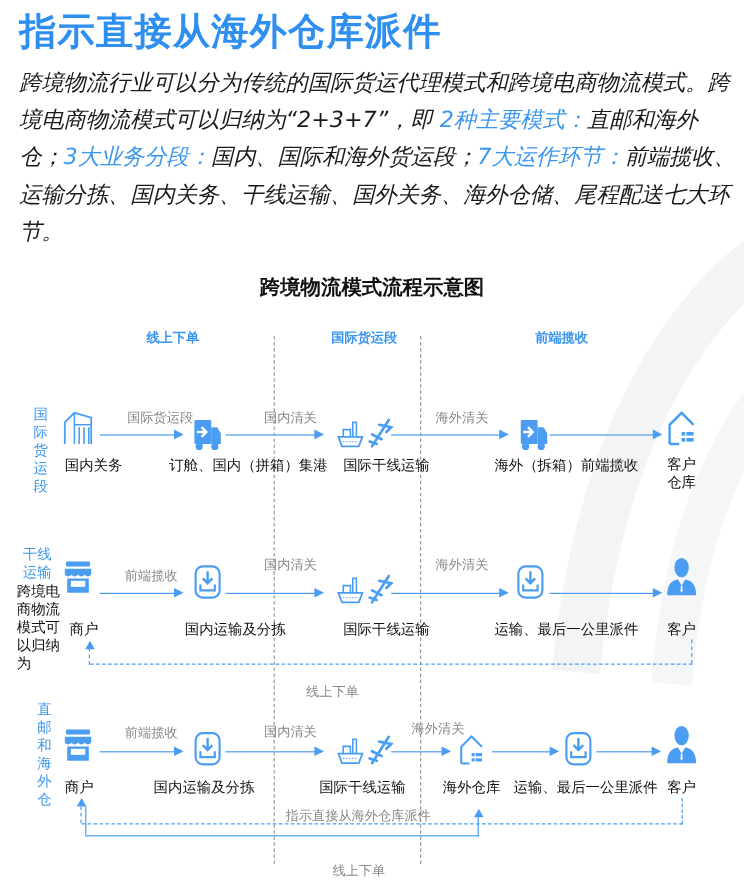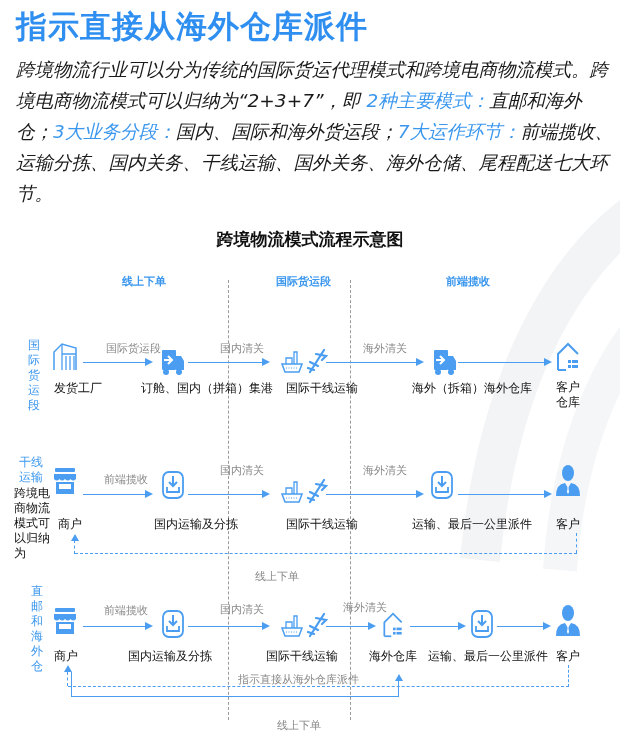--- a/index.html
+++ b/index.html
@@ -48,21 +48,21 @@
 <div class="vdash" style="left:350px;top:280px;height:440px"></div>
 
 <div class="rowlab" style="left:27px;top:338px">
   <span>国际货运段</span>
 </div>
 
 <svg class="ic" style="left:52px;top:342px" width="26" height="30" viewBox="0 0 26 30">
   <path d="M2 28 V10 L10 2 L24 6 V28" fill="none" stroke="#4a9df0" stroke-width="1.5"></path>
   <path d="M10 2 L10 28 M14 14 V28 M18 14 V28 M22 14 V28 M10 12 L24 12" stroke="#4a9df0" stroke-width="1.3" fill="none"></path>
 </svg>
-<div class="node" style="left:54px;top:380px">发货工厂</div>
+<div class="node" style="left:54px;top:380px">国内关务</div>
 
 <div class="arrow" style="left:83px;top:362px;width:68px"></div>
 <div class="elab" style="left:106px;top:341px">国际货运段</div>
 
 <svg class="ic" style="left:160px;top:348px" width="26" height="28" viewBox="0 0 26 28">
   <rect x="2" y="2" width="14" height="20" rx="1" fill="#4a9df0"></rect>
   <path d="M16 8 H21 L24 13 V22 H16 Z" fill="#4a9df0"></path>
   <circle cx="6" cy="24" r="3" fill="#4a9df0"></circle>
     <circle cx="19" cy="24" r="3" fill="#4a9df0"></circle>
   <path d="M4 12 H11 M8 8 L12 12 L8 16" stroke="#fff" stroke-width="2" fill="none"></path>
@@ -83,21 +83,21 @@
 <div class="arrow" style="left:326px;top:362px;width:96px"></div>
 <div class="elab" style="left:363px;top:341px">海外清关</div>
 
 <svg class="ic" style="left:432px;top:348px" width="26" height="28" viewBox="0 0 26 28">
   <rect x="2" y="2" width="14" height="20" rx="1" fill="#4a9df0"></rect>
   <path d="M16 8 H21 L24 13 V22 H16 Z" fill="#4a9df0"></path>
   <circle cx="6" cy="24" r="3" fill="#4a9df0"></circle>
     <circle cx="19" cy="24" r="3" fill="#4a9df0"></circle>
   <path d="M4 12 H11 M8 8 L12 12 L8 16" stroke="#fff" stroke-width="2" fill="none"></path>
 </svg>
-<div class="node" style="left:412px;top:380px">海外（拆箱）海外仓库</div>
+<div class="node" style="left:412px;top:380px">海外（拆箱）前端揽收</div>
 
 <div class="arrow" style="left:458px;top:362px;width:92px"></div>
 
 <svg class="ic" style="left:556px;top:342px" width="24" height="30" viewBox="0 0 24 30">
   <path d="M2 28 V12 L12 2 L22 12" fill="none" stroke="#4a9df0" stroke-width="2"></path>
   <path d="M2 28 H10" stroke="#4a9df0" stroke-width="2"></path>
   <rect x="12" y="18" width="3" height="3" fill="#4a9df0"></rect>
     <rect x="16" y="18" width="6" height="3" fill="#4a9df0"></rect>
   <rect x="12" y="23" width="3" height="3" fill="#4a9df0"></rect>
     <rect x="16" y="23" width="6" height="3" fill="#4a9df0"></rect>

